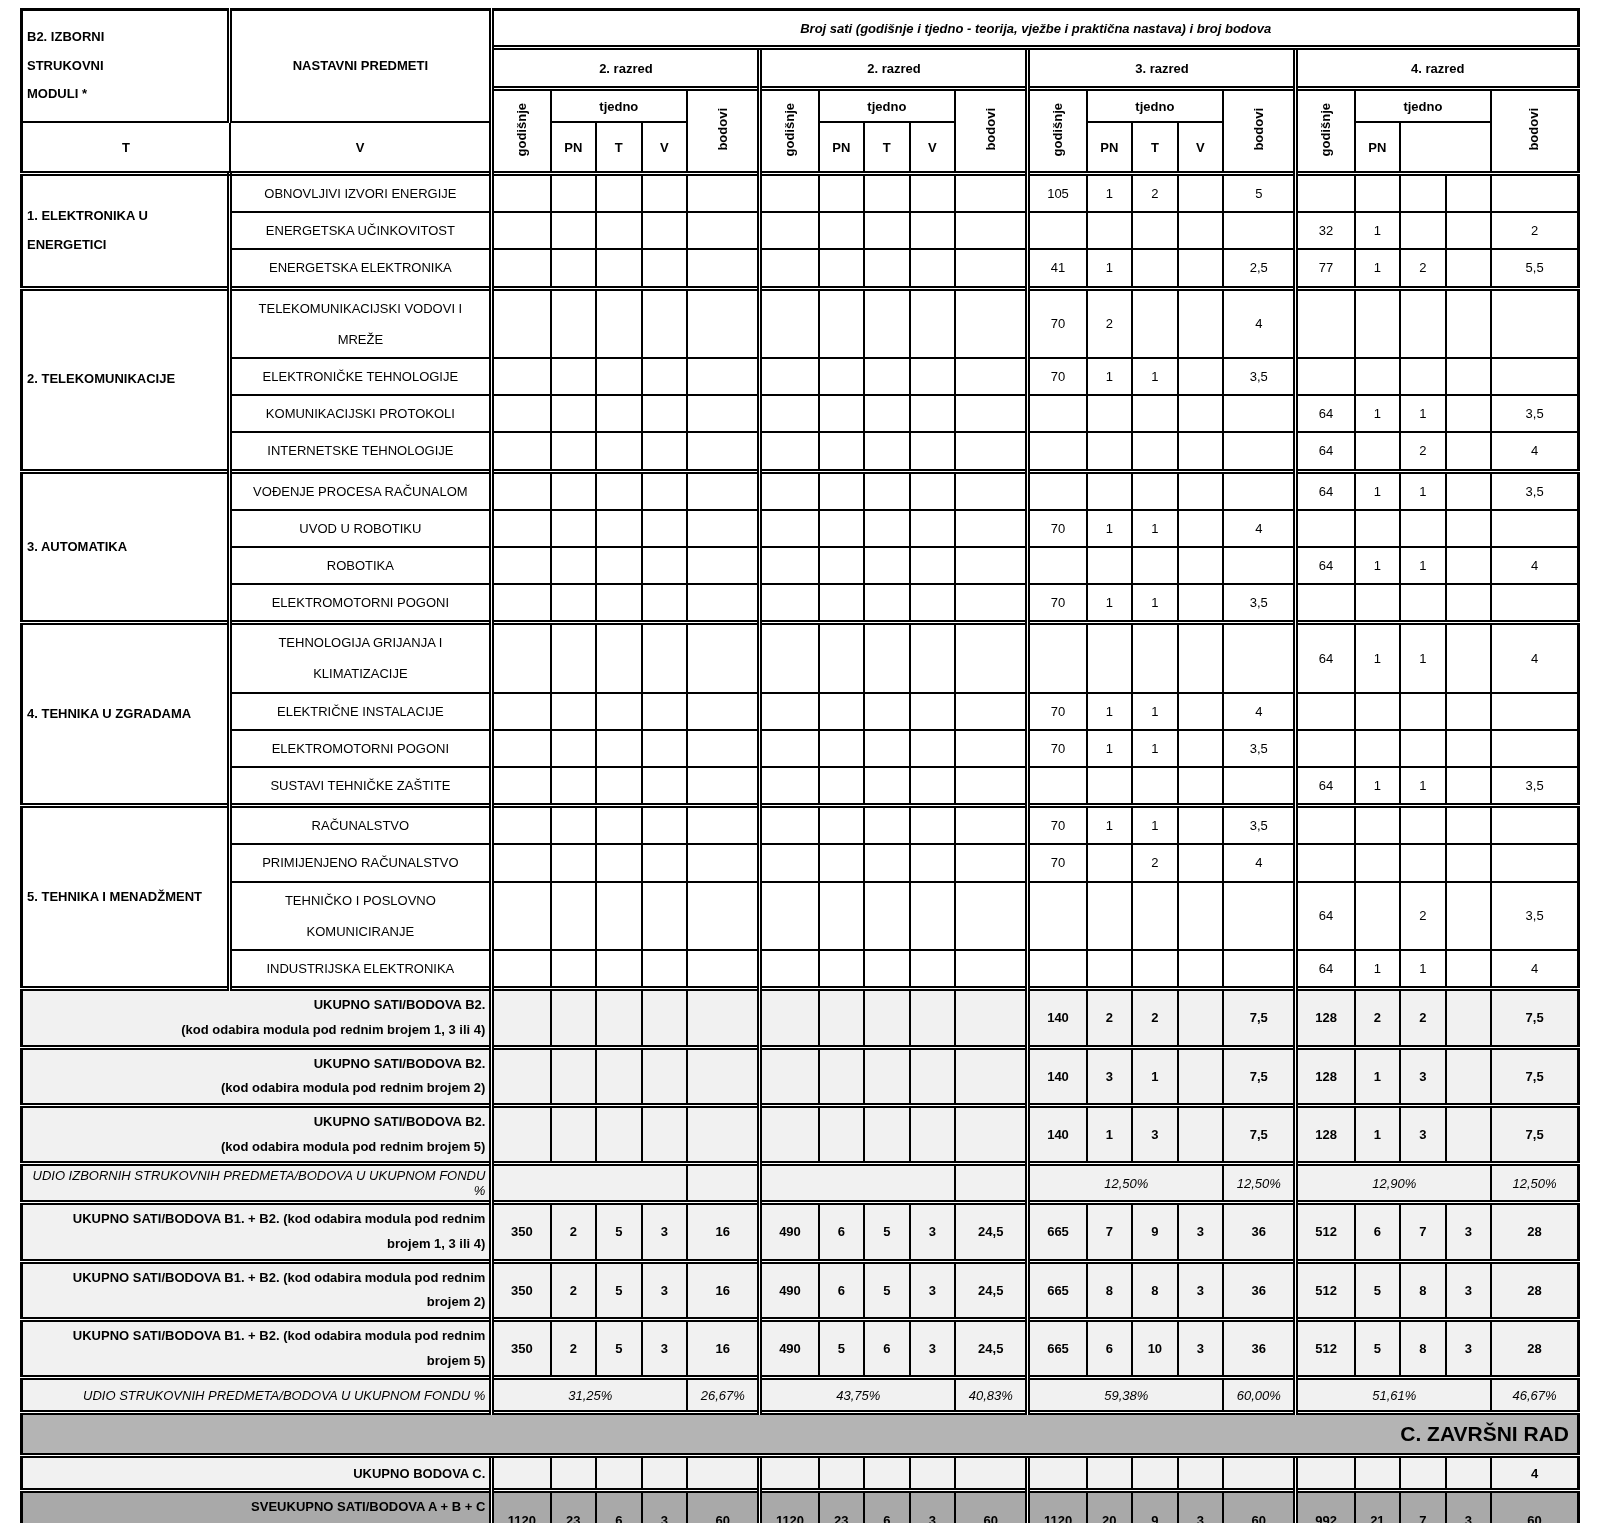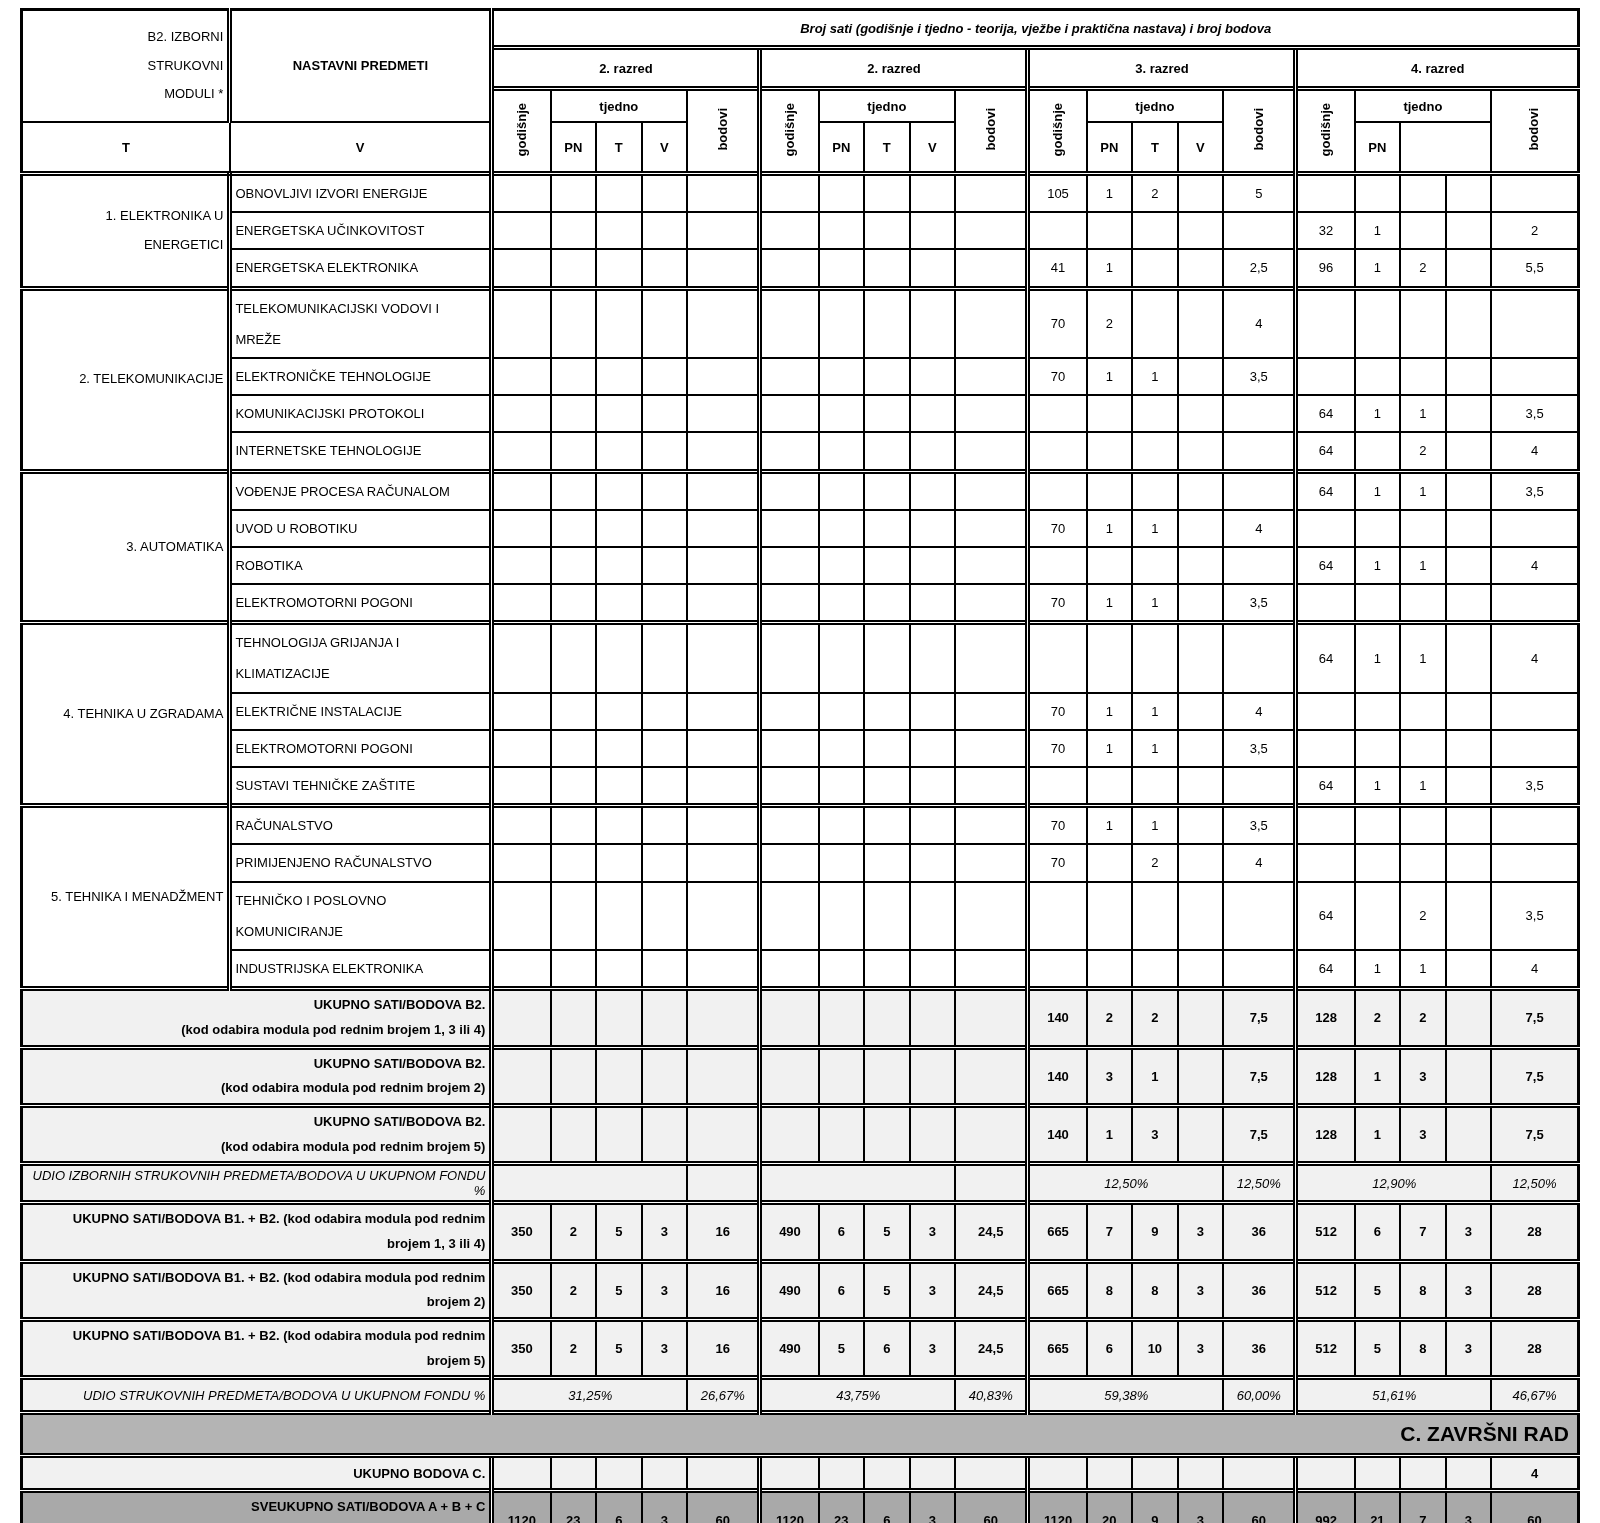--- a/index.html
+++ b/index.html
@@ -14,22 +14,22 @@
   .subj{border-right:5px double #000;}
   .top-h{border-bottom:5px double #000;font-style:italic;}
   
   .mod-h{white-space:pre-line;line-height:2.1;font-size:13px;}
   .grade-h{height:32px;}
   .vert{writing-mode:vertical-rl;transform:rotate(180deg);display:inline-block;font-weight:bold;line-height:1.1;}
   .vcell{padding:3px 1px;}
   .tjedno-h{height:26px;}
   .tvpn-h{height:44px;width:100%;}
   
-  .mod{font-weight:normal;text-align:right;line-height:2.2;}
-  .subj{text-align:left;line-height:2.4;padding-left:3px;}
+  .mod{font-weight:bold;text-align:left;line-height:2.2;}
+  .subj{text-align:center;line-height:2.4;padding-left:3px;}
   .num{text-align:center;}
   .bold{font-weight:bold;}
   .lab{text-align:right;font-weight:bold;}
   .lab div{line-height:1.9;}
   .lab.ital,.ital{font-weight:normal;font-style:italic;margin-left:11px;}
   .band{font-size:21px;font-weight:bold;text-align:right;padding:7px 8px;background:var(--band);}
   tr.bg-l>td{background:var(--row-light);}
   tr.bg-d>td{background:var(--row-dark);}
   tbody tr{height:34px;}
   tr.srow{height:35px;}
@@ -163,21 +163,21 @@
         <td class="num gs"></td>
         <td class="num"></td>
         <td class="num"></td>
         <td class="num"></td>
         <td class="num"></td>
         <td class="num gs">41</td>
         <td class="num">1</td>
         <td class="num"></td>
         <td class="num"></td>
         <td class="num">2,5</td>
-        <td class="num gs">96</td>
+        <td class="num gs">77</td>
         <td class="num">1</td>
         <td class="num">2</td>
         <td class="num"></td>
         <td class="num">5,5</td>
       </tr>
       <tr class="sec">
         <td class="mod" rowspan="4">2. TELEKOMUNIKACIJE</td>
         <td class="subj">TELEKOMUNIKACIJSKI VODOVI I MREŽE</td>
         <td class="num gs"></td>
         <td class="num"></td>

